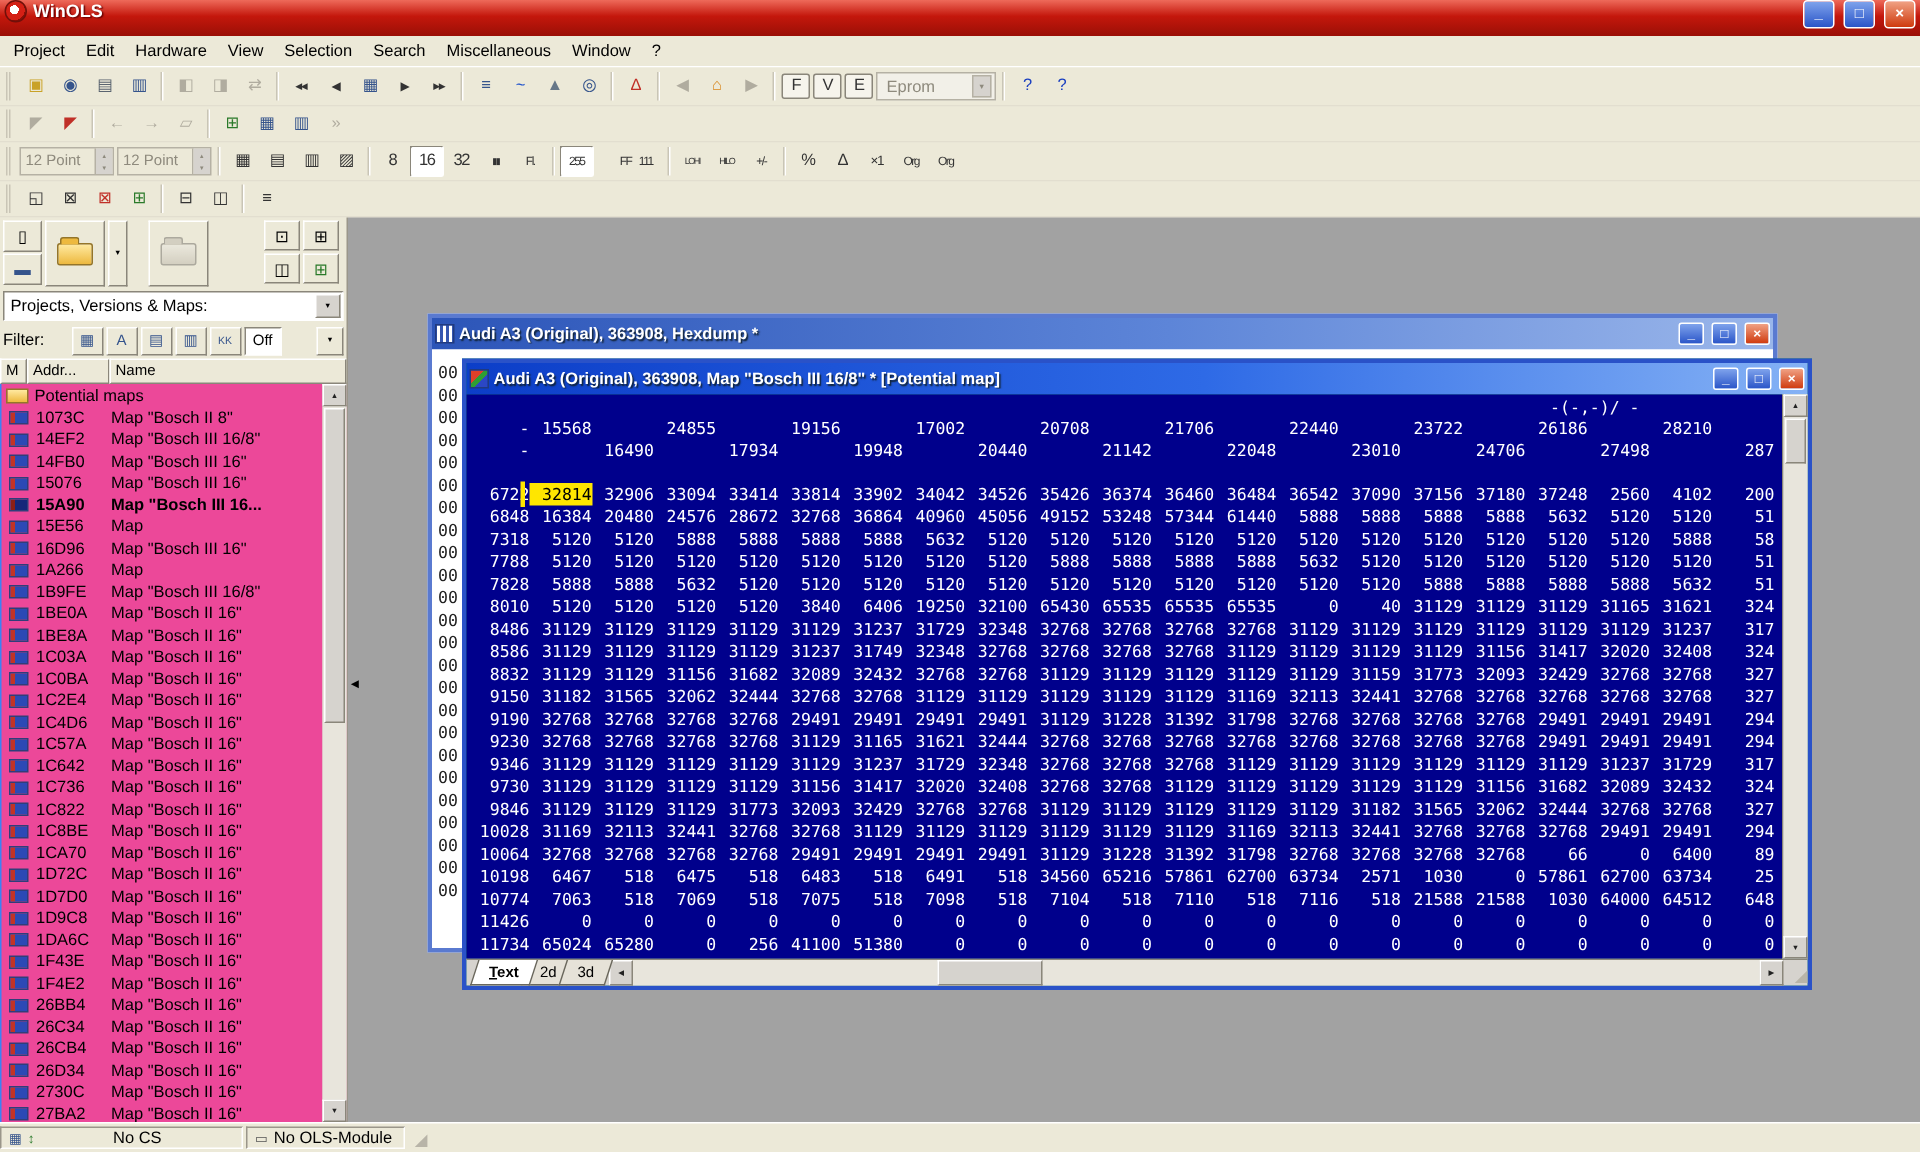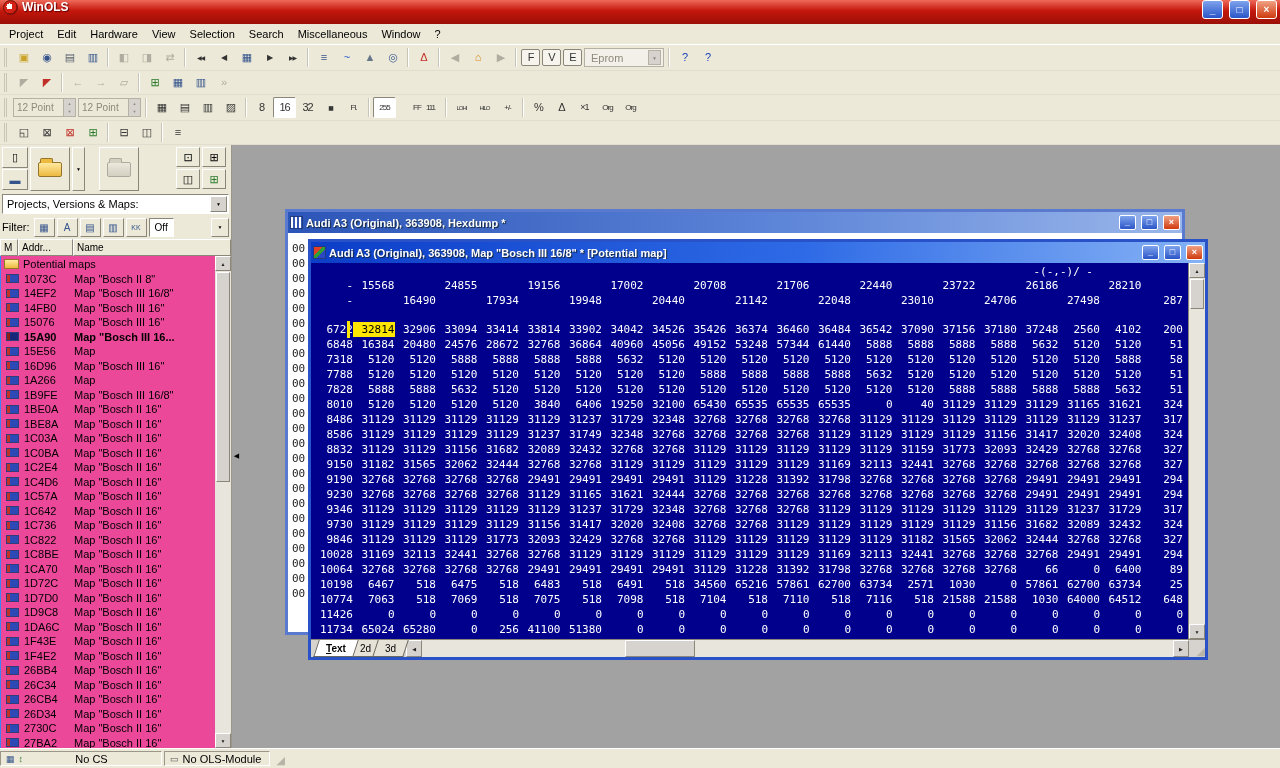--- a/index.html
+++ b/index.html
@@ -48,21 +48,21 @@
   .qspace{width:10px}.qspace.w{width:14px}
   .qgrid{display:grid;grid-template-columns:24px 24px;grid-auto-rows:20px;gap:2px;margin-left:auto;margin-right:3px}
   .qg{display:flex;align-items:center;justify-content:center}
   .folder{position:relative;width:24px;height:15px;background:linear-gradient(180deg,#ffe9a0,#edb93f);border:1px solid #94752a;border-radius:2px}
   .folder::before{content:"";position:absolute;top:-5px;left:1px;width:11px;height:4px;background:#edb93f;border:1px solid #94752a;border-bottom:none;border-radius:2px 2px 0 0}
 
   .pvm{flex:0 0 20px;margin:1px 2px;background:#fff;border:1px solid;border-color:#8a867a #fff #fff #8a867a;display:flex;align-items:center;padding-left:4px;justify-content:space-between;white-space:nowrap;overflow:hidden}
   .pvm .caret{width:17px;height:16px;margin-right:1px;display:flex;align-items:center;justify-content:center;font-size:5px;background:#d6d3ce;border:1px solid;border-color:#fff #8a867a #8a867a #fff}
 
   .filter{flex:0 0 24px;display:flex;align-items:center;padding:1px 2px;gap:2px}
-  .flabel{margin-right:2px}
+  .flabel{margin-right:16px}
   .fbtn{width:21px;height:19px;display:flex;align-items:center;justify-content:center}
   .fbtn .glyph{font-size:10px;color:#35548c}
   .offbtn{height:19px;padding:0 5px;display:flex;align-items:center;border:1px solid;border-color:#8a867a #fff #fff #8a867a;background:#fff;font-size:10px}
   .fspace{flex:1}
   .fcaret{width:18px;height:19px;display:flex;align-items:center;justify-content:center;font-size:5px}
 
   .lhdr{flex:0 0 17px;display:flex}
   .lh{border:1px solid;border-color:#fff #8a867a #8a867a #fff;background:#ece9d8;display:flex;align-items:center;padding:0 3px;font-size:10px;overflow:hidden}
   .lh0{flex:0 0 18px}.lh1{flex:0 0 55px}.lh2{flex:1}
 

